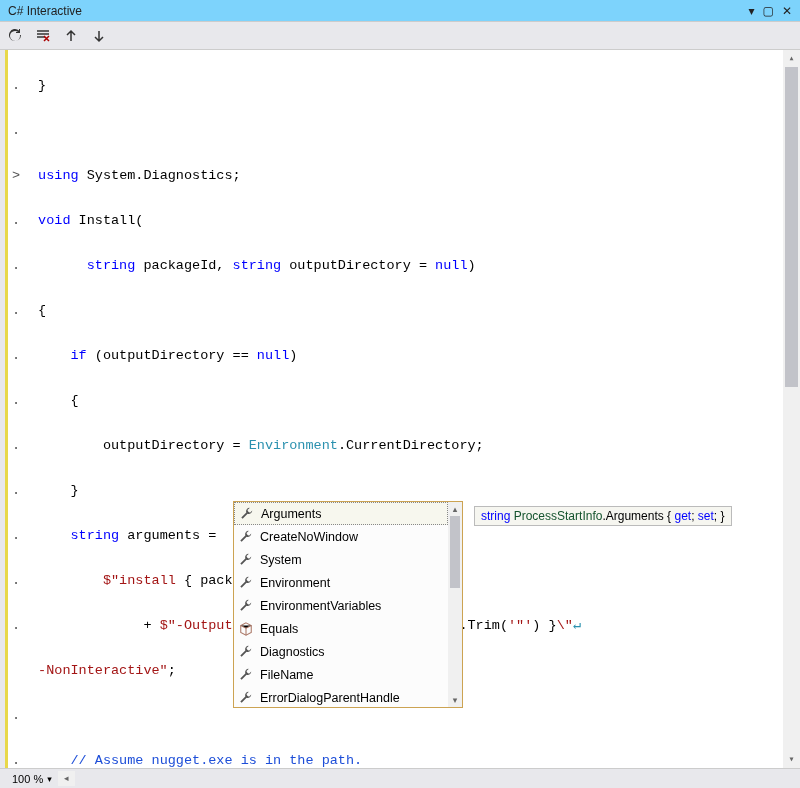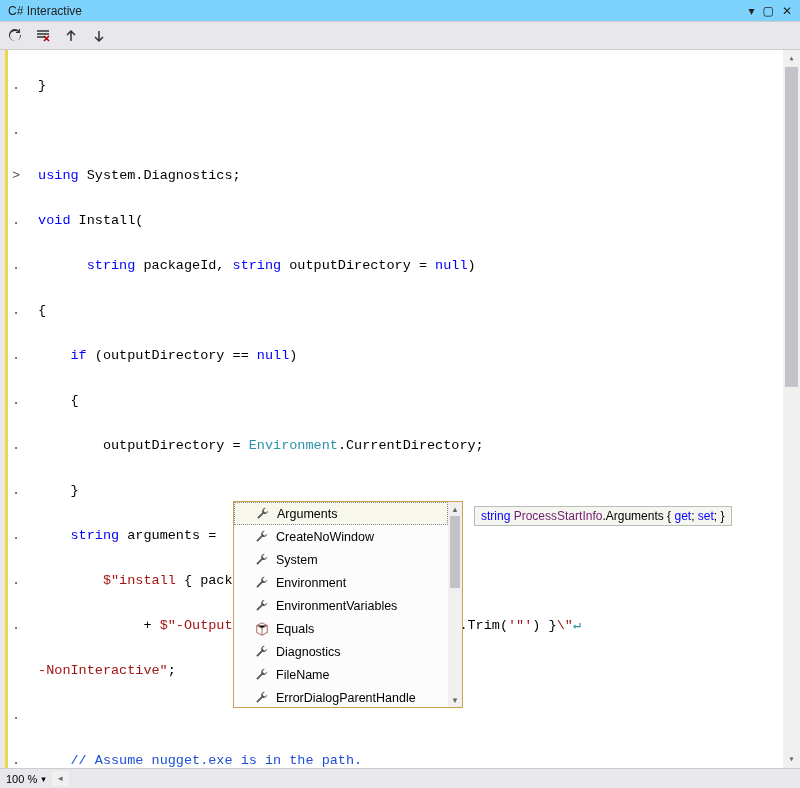--- a/index.html
+++ b/index.html
@@ -114,21 +114,21 @@
     .status-bar {
       position: absolute;
       bottom: 0;
       left: 0;
       right: 0;
       height: 20px;
       background: #e8e8ec;
       border-top: 1px solid #ccc;
       display: flex;
       align-items: center;
-      padding: 0 6px;
+      padding: 0 12px;
       font-family: 'Segoe UI', sans-serif;
       font-size: 11px;
     }
     .zoom-select {
       display: flex;
       align-items: center;
       gap: 4px;
     }
     .h-scroll-track {
       margin-left: 6px;
@@ -154,21 +154,21 @@
       font-size: 12.5px;
       overflow: hidden;
     }
     .intellisense-list {
       flex: 1;
     }
     .is-item {
       display: flex;
       align-items: center;
       height: 23px;
-      padding: 0 20px;
+      padding: 0 4px;
       gap: 6px;
       cursor: pointer;
     }
     .is-item.selected {
       border: 1px dotted #888;
       background: #f7f7ee;
     }
     .is-icon {
       width: 16px;
       height: 16px;
@@ -189,21 +189,21 @@
       left: 474px;
       top: 506px;
       background: #f6f6f0;
       border: 1px solid #bbb;
       padding: 2px 6px;
       font-family: 'Segoe UI', sans-serif;
       font-size: 12px;
       white-space: nowrap;
     }
     .tooltip .kw { color: #0000ff; }
-    .tooltip .type { color: #701a75; }
+    .tooltip .type { color: #14532d; }
   </style>
 </head>
 <body>
 
 <div class="title-bar">
   <span class="title-bar-title">C# Interactive</span>
   <div class="title-bar-controls">
     <span>▾</span>
     <span>▢</span>
     <span>✕</span>

